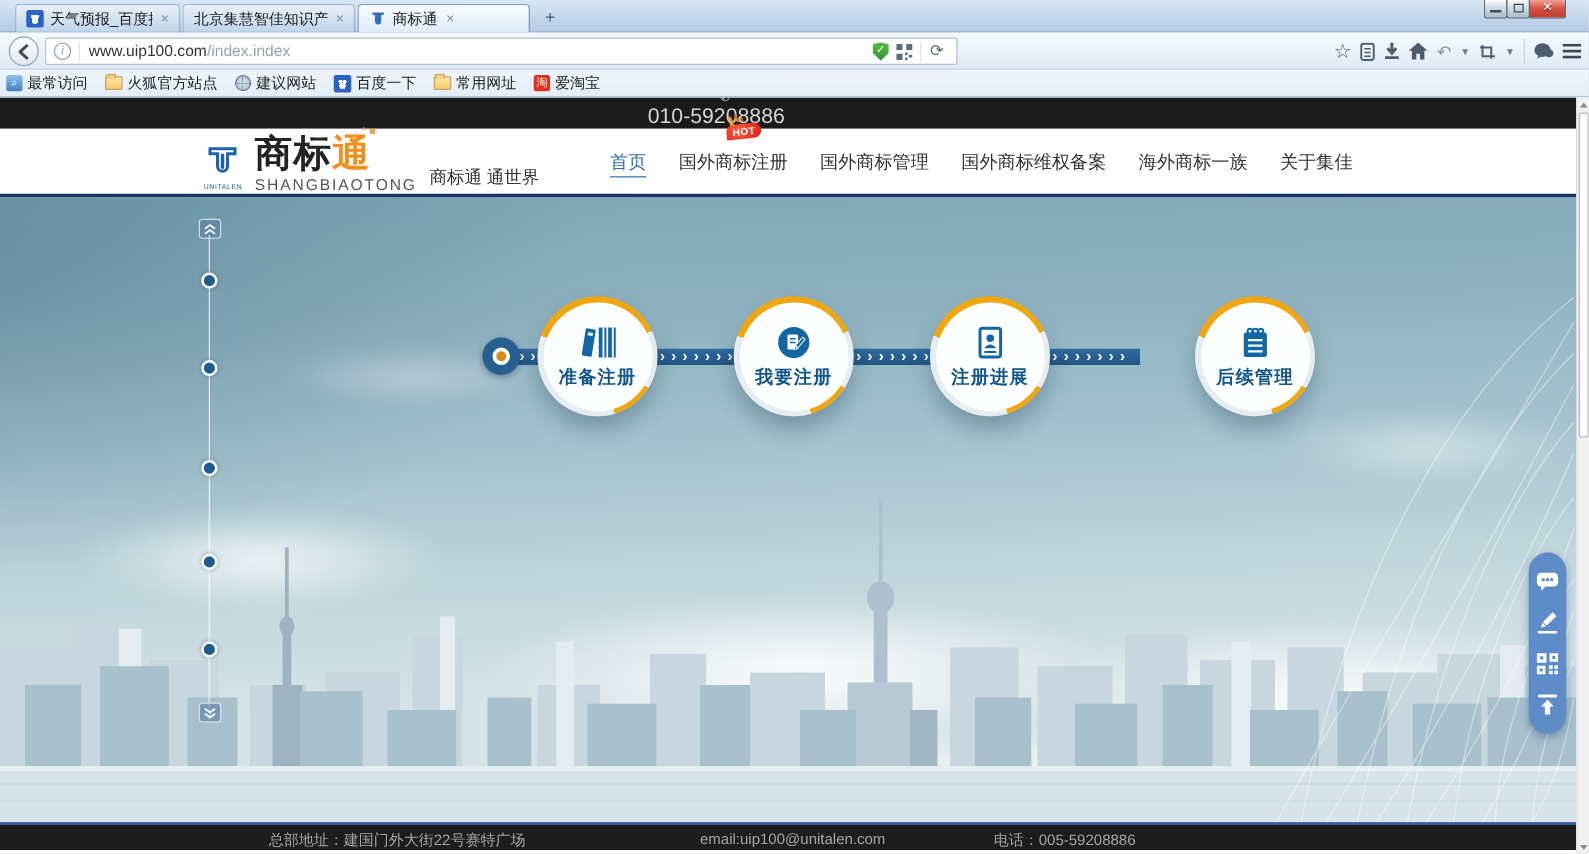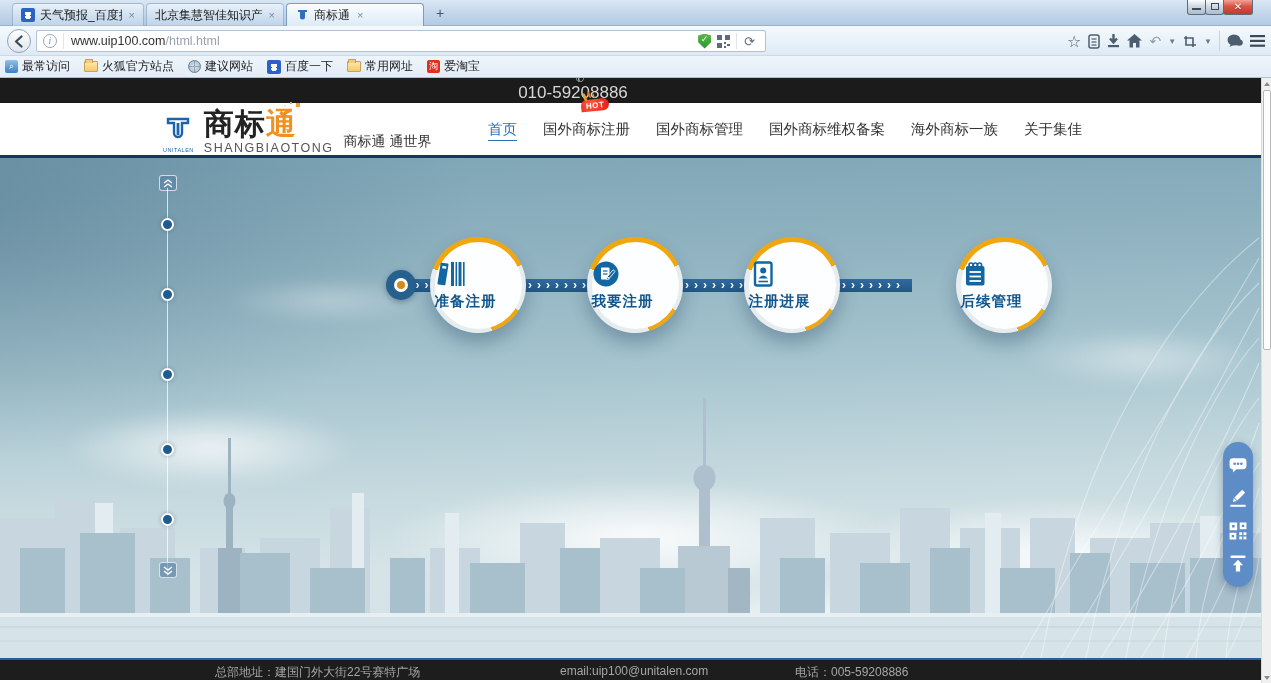--- a/index.html
+++ b/index.html
@@ -163,21 +163,21 @@
     line-height:13px; padding-left:5px; }
   .start-node { position:absolute; left:386px; top:112px; width:30px; height:30px; border-radius:50%;
     background:#27608f; display:flex; align-items:center; justify-content:center;
     box-shadow:0 2px 6px rgba(20,50,80,.4); }
   .start-core { width:14px; height:14px; border-radius:50%; border:3.5px solid #fff; background:#d8891c; }
   .step { position:absolute; top:79px; width:96px; height:96px; border-radius:50%;
     background:conic-gradient(from -70deg,#f0a60e 0deg 135deg,#e7ecef 135deg 192deg,#f0a60e 192deg 233deg,#e7ecef 233deg 360deg);
     display:flex; align-items:center; justify-content:center;
     box-shadow:0 10px 18px rgba(20,50,80,.30); cursor:pointer; }
   .step-inner { width:87px; height:87px; border-radius:50%; background:#fdfeff;
-    display:flex; flex-direction:column; align-items:flex-start; justify-content:center; gap:4px; }
+    display:flex; flex-direction:column; align-items:center; justify-content:center; gap:4px; }
   .step-label { color:#11568c; font-weight:bold; font-size:14.5px; letter-spacing:1px; }
 
   
   .float-panel { position:absolute; right:8px; top:284px; width:30px; padding:12px 0;
     background:#5e8cc6; border-radius:15px; display:flex; flex-direction:column; align-items:center;
     gap:11px; box-shadow:0 3px 8px rgba(20,50,90,.35); }
   .float-btn { width:22px; height:22px; display:flex; align-items:center; justify-content:center; }
 
   
   .site-footer { position:relative; height:22px; background:#1d1d1d; border-top:2px solid #2e5b9e;
@@ -228,21 +228,21 @@
   <div class="toolbar">
     <div class="back-btn">
       <svg width="13" height="13" viewBox="0 0 13 13">
           <path d="M8.5 1.5 L3 6.5 L8.5 11.5" stroke="#3c4a58" stroke-width="2.2" fill="none" stroke-linecap="round" stroke-linejoin="round"></path>
         </svg>
     </div>
     <div class="urlbar">
       <span class="info-icon">i</span>
       <span class="url-sep"></span>
       <span class="url-domain">www.uip100.com</span>
-        <span class="url-path">/html.html</span>
+        <span class="url-path">/index.index</span>
       <span class="spacer"></span>
       <span class="shield"></span>
       <span class="mini-icon">
         <svg width="13" height="13" viewBox="0 0 13 13" fill="#5c6c7e">
             <rect x="0" y="0" width="5" height="5"></rect>
             <rect x="8" y="0" width="5" height="5"></rect>
             <rect x="0" y="8" width="5" height="5"></rect>
             <rect x="7" y="7" width="2" height="2"></rect>
             <rect x="10" y="9" width="3" height="2"></rect>
             <rect x="7" y="11" width="2" height="2"></rect>

